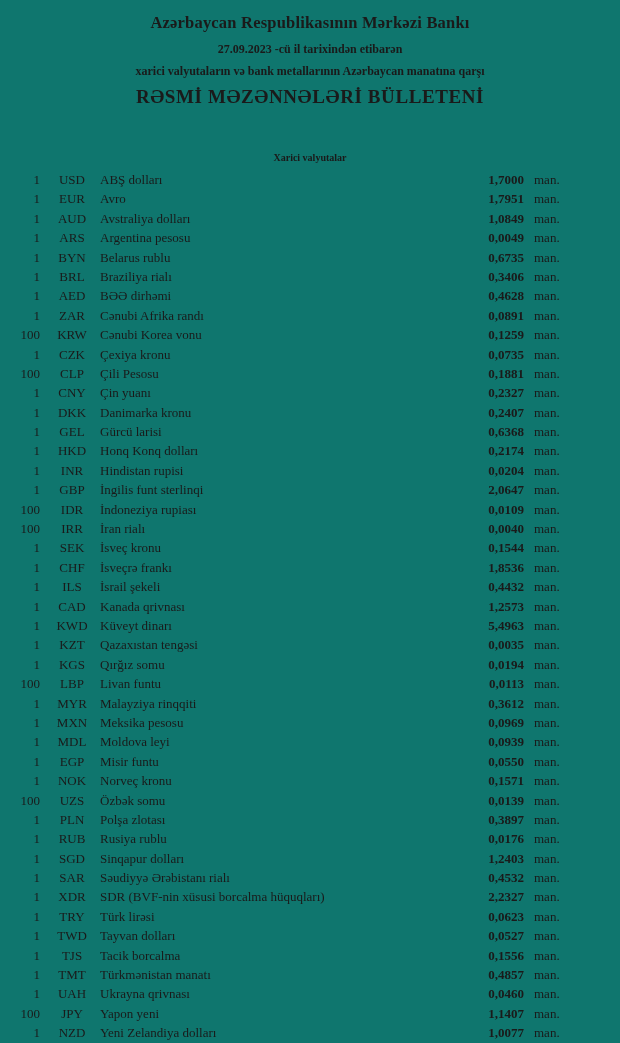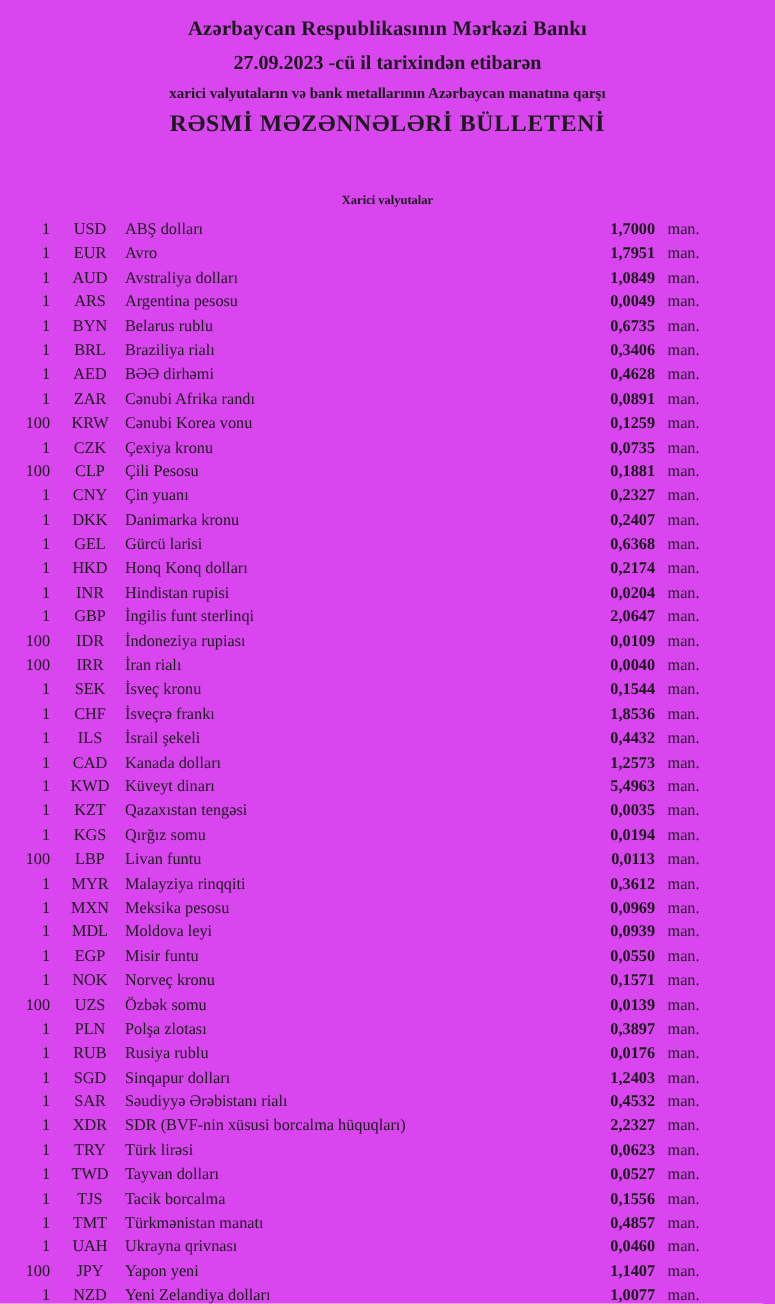--- a/index.html
+++ b/index.html
@@ -5,33 +5,33 @@
   * { margin: 0; padding: 0; box-sizing: border-box; }
   html, body {
     width: 620px;
     background: #ffffff;
     font-family: "Liberation Serif", "DejaVu Serif", serif;
     color: #1a1a1a;
   }
   .page {
     width: 620px;
     height: 1043px;
-    background: #d946ef;
+    background: #0f766e;
     padding-top: 13px;
     overflow: hidden;
   }
   .header { text-align: center; }
   .doc-title {
     font-size: 16.5px;
     font-weight: bold;
     letter-spacing: 0.2px;
   }
   .doc-date {
     margin-top: 9px;
-    font-size: 16px;
+    font-size: 12px;
     font-weight: bold;
   }
   .doc-subtitle {
     margin-top: 7px;
     font-size: 12px;
     font-weight: bold;
   }
   .doc-bulletin {
     margin-top: 7px;
     font-size: 19px;
@@ -273,21 +273,21 @@
     <span class="col-nominal">1</span>
     <span class="col-code">ILS</span>
     <span class="col-name">İsrail şekeli</span>
     <span class="col-rate">0,4432</span>
     <span class="col-unit">man.</span>
   </div>
 
   <div class="rate-row">
     <span class="col-nominal">1</span>
     <span class="col-code">CAD</span>
-    <span class="col-name">Kanada dolları</span>
+    <span class="col-name">Kanada qrivnası</span>
     <span class="col-rate">1,2573</span>
     <span class="col-unit">man.</span>
   </div>
 
   <div class="rate-row">
     <span class="col-nominal">1</span>
     <span class="col-code">KWD</span>
     <span class="col-name">Küveyt dinarı</span>
     <span class="col-rate">5,4963</span>
     <span class="col-unit">man.</span>

